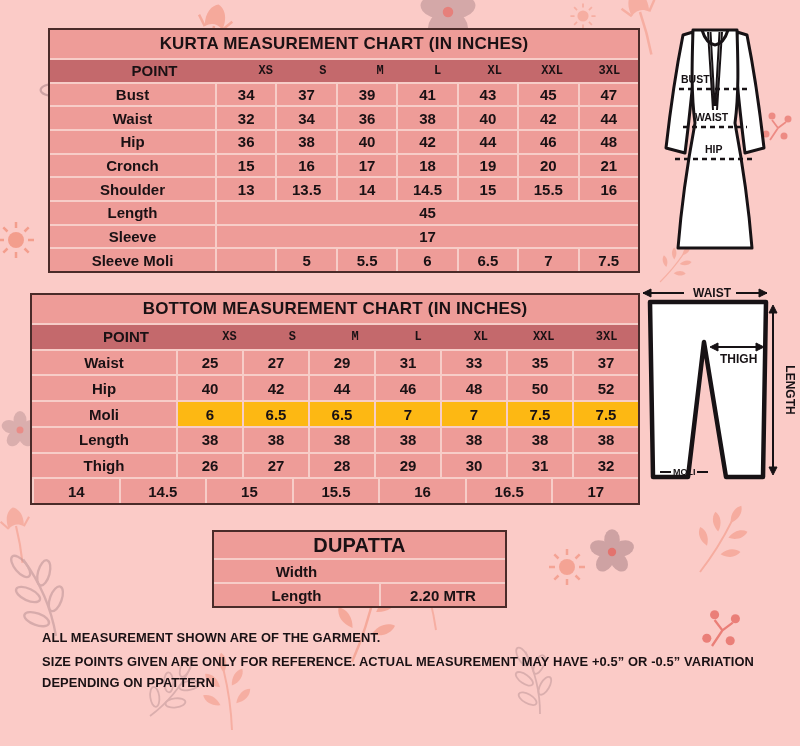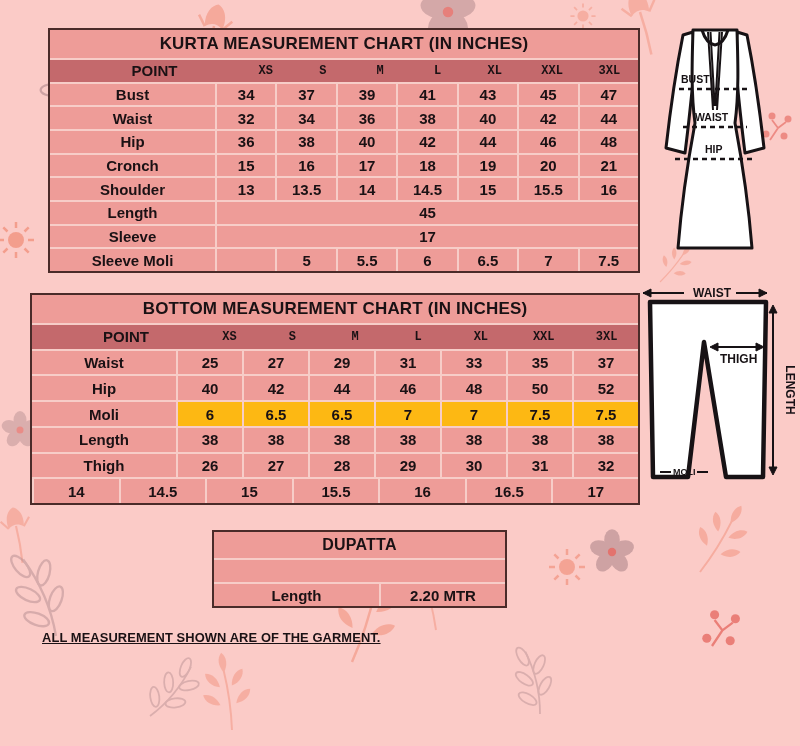--- a/index.html
+++ b/index.html
@@ -13,25 +13,25 @@
               color:var(--text,#1a1114);font-weight:bold;}
   .t-title{flex:0 0 28px;display:flex;align-items:center;justify-content:center;
            font-size:17px;letter-spacing:.2px;}
   .t-row{flex:1;display:flex;border-top:2px solid var(--grid-line,#f7cdc8);min-height:0;}
   .t-row.t-header{background:var(--header-row,#c4696c);padding-left:22px;}
   .t-cell{display:flex;align-items:center;justify-content:center;font-size:15px;min-width:0;}
   .t-cell.label{flex:0 0 var(--labelw);}
   .t-cell.val{flex:1;border-left:2px solid var(--grid-line,#f7cdc8);}
   .t-header .t-cell.val{border-left:none;font-size:12px;font-family:Liberation Mono, monospace;}
   .t-cell.hl{background:var(--highlight,#fdb813);}
-  .dupatta .t-title{flex:0 0 26px;font-size:16px;}
+  .dupatta .t-title{flex:0 0 26px;font-size:20px;}
 
   
   .notes{position:absolute;left:42px;top:627px;width:748px;color:var(--text,#1a1114);
-         font-weight:bold;font-size:12.9px;line-height:21px;text-decoration:underline;}
+         font-weight:bold;font-size:12.9px;line-height:21px;}
   .note{margin-bottom:3px;letter-spacing:.1px;}
 
   
   .art{position:absolute;}
   .art text{font-family:"Liberation Sans",sans-serif;font-weight:bold;
             fill:var(--diagram-line,#171215);}
 </style>
 </head>
 <body>
 
@@ -309,24 +309,26 @@
     </g>
     <text x="55" y="19" font-size="12">WAIST</text>
     <text x="82" y="85" font-size="12">THIGH</text>
     <text x="148" y="112" font-size="12" transform="rotate(90 148 112)" text-anchor="middle">LENGTH</text>
     <text x="35" y="197" font-size="9">MOLI</text>
   </svg>
 
   <div class="size-table dupatta" style="--labelw:165px; left:212px; top:530px; width:295px; height:78px;">
       <div class="t-title">DUPATTA</div>
       <div class="t-row">
+        <div class="t-cell label">Width</div>
       </div>
       <div class="t-row">
         <div class="t-cell label">Length</div>
         <div class="t-cell val">2.20 MTR</div>
       </div>
     </div>
 
   <div class="notes">
     <div class="note">ALL MEASUREMENT SHOWN ARE OF THE  GARMENT.</div>
+    <div class="note">SIZE POINTS GIVEN ARE ONLY FOR REFERENCE. ACTUAL MEASUREMENT MAY HAVE  +0.5” OR -0.5” VARIATION DEPENDING ON PPATTERN</div>
   </div>
 
 </div>
 
 </body></html>

